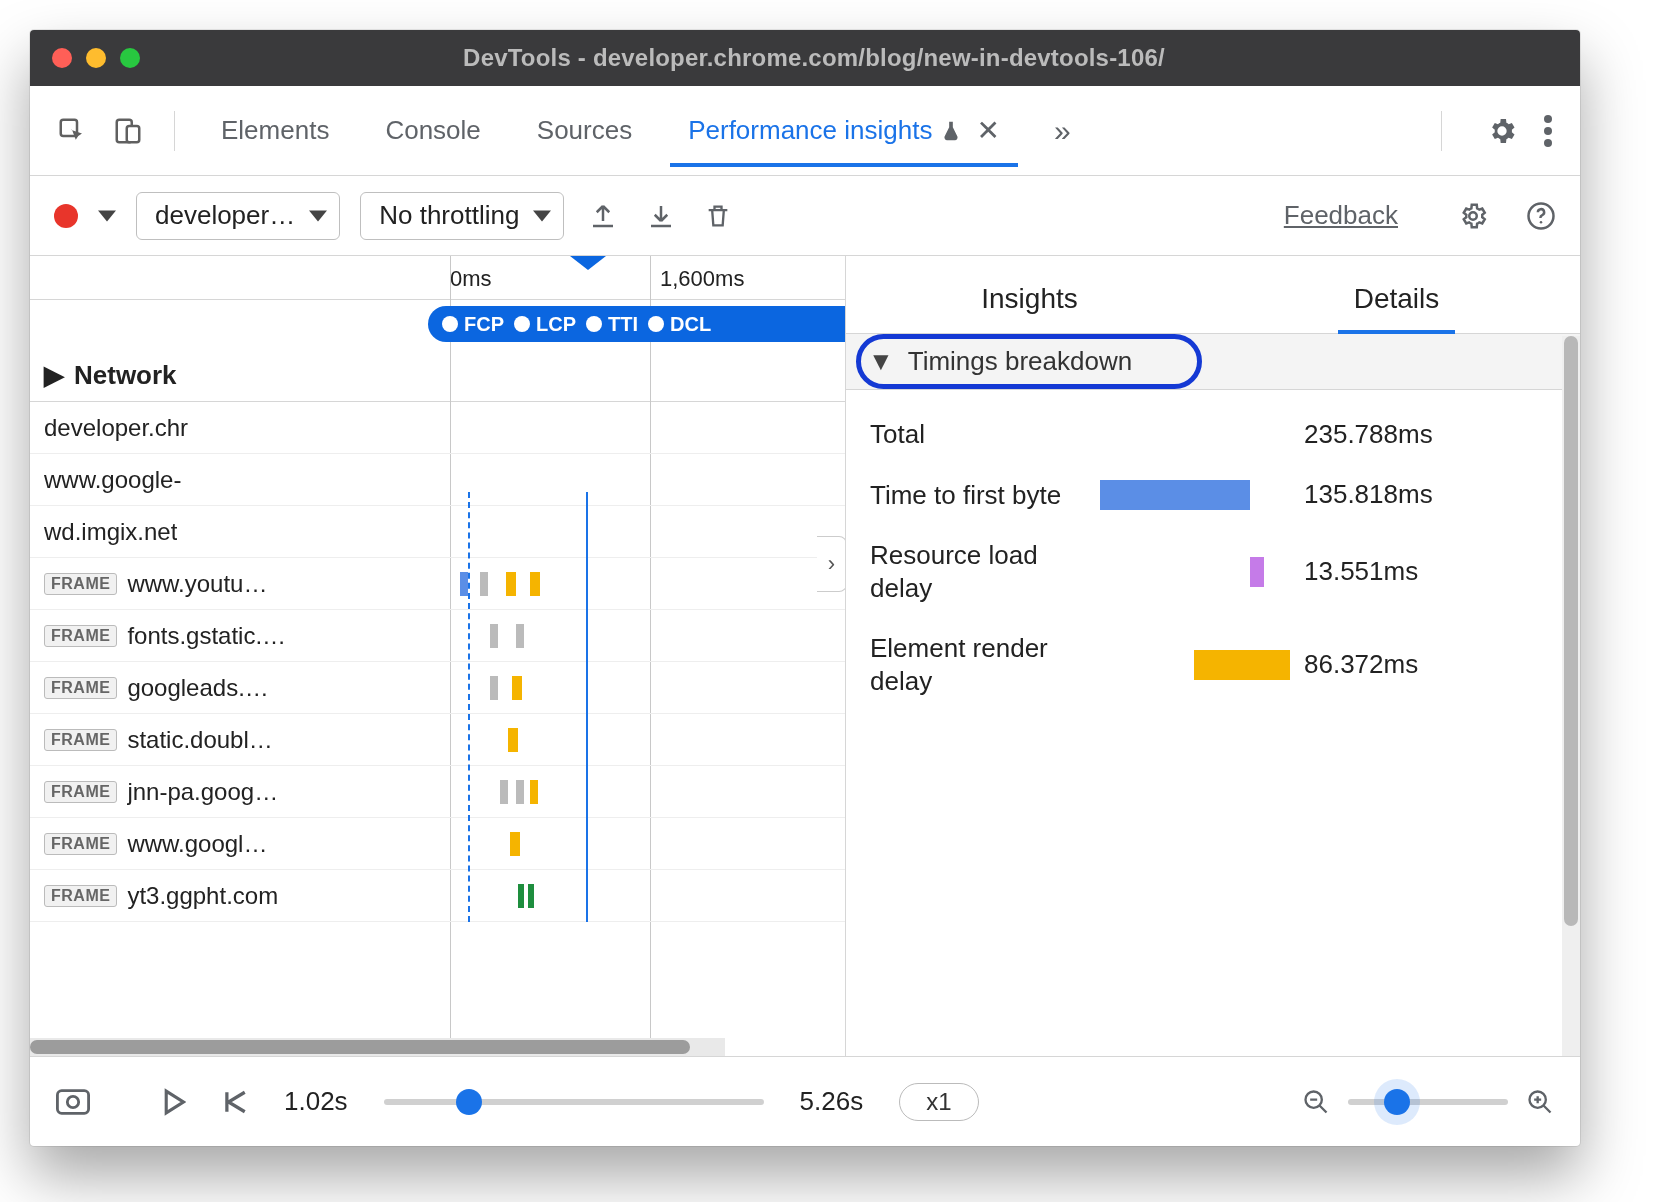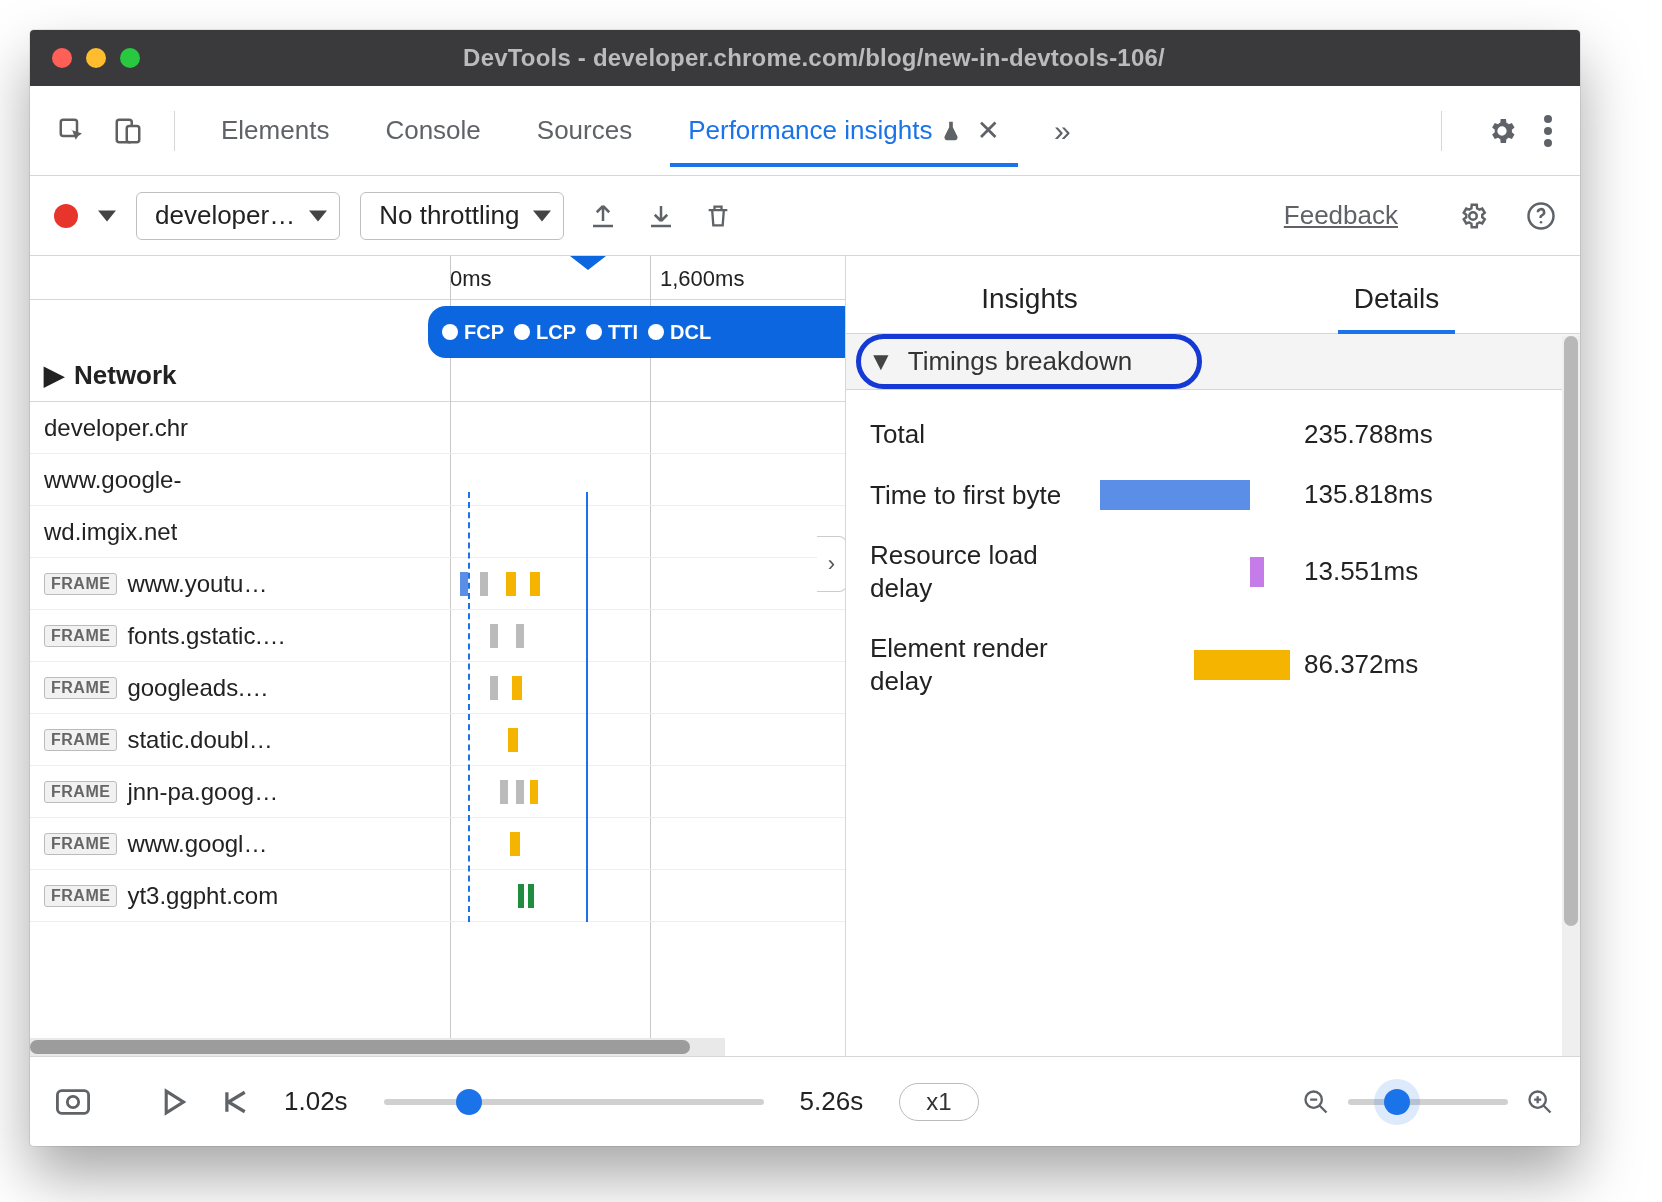--- a/index.html
+++ b/index.html
@@ -34,21 +34,21 @@
 .feedback { margin-left: auto; font-size: 26px; color: #5f6368; text-decoration: underline; }
 .tb-settings { margin-left: 40px; color:#5f6368; }
 .tb-help { margin-left: 18px; color:#5f6368; }
 
 .content { display: flex; height: 800px; position: relative; }
 .left { width: 816px; position: relative; border-right: 1px solid #d6d6d6; overflow: hidden; }
 .ruler { height: 44px; border-bottom: 1px solid #d6d6d6; display: flex; align-items: center; position: relative; }
 .tick { position: absolute; font-size: 22px; color: #222; top: 10px; }
 .ruler .v { position:absolute; top:0; bottom:-900px; width:1px; background:#c8c8c8; }
 
-.markers { position: absolute; top: 50px; height: 52px; display:flex; align-items:center; border-radius: 18px; background: #0b66e0; color: #fff; font-size: 20px; font-weight: 600; left: 398px; width: 446px; padding: 0 14px; gap: 10px; z-index: 3; }
+.markers { position: absolute; top: 50px; height: 36px; display:flex; align-items:center; border-radius: 18px; background: #0b66e0; color: #fff; font-size: 20px; font-weight: 600; left: 398px; width: 446px; padding: 0 14px; gap: 10px; z-index: 3; }
 .markers .pill { display:flex; align-items:center; gap:6px; }
 .markers .wdot { width: 16px; height:16px; border-radius:50%; background:#fff; flex-shrink: 0; }
 .marker-handle { position:absolute; top:-12px; left: 540px; z-index:4; }
 .marker-handle svg path { fill:#0b66e0; }
 
 .section-header { height: 52px; display:flex; align-items:center; padding: 0 14px; font-size: 26px; font-weight: 700; color: #222; border-bottom: 1px solid #d6d6d6; background:#fff; }
 .section-header .tri { margin-right: 10px; }
 
 .rows { position: relative; }
 .row { height: 52px; display:flex; align-items:center; padding-left: 14px; font-size: 24px; color:#222; border-bottom: 1px solid #eee; position: relative; }

